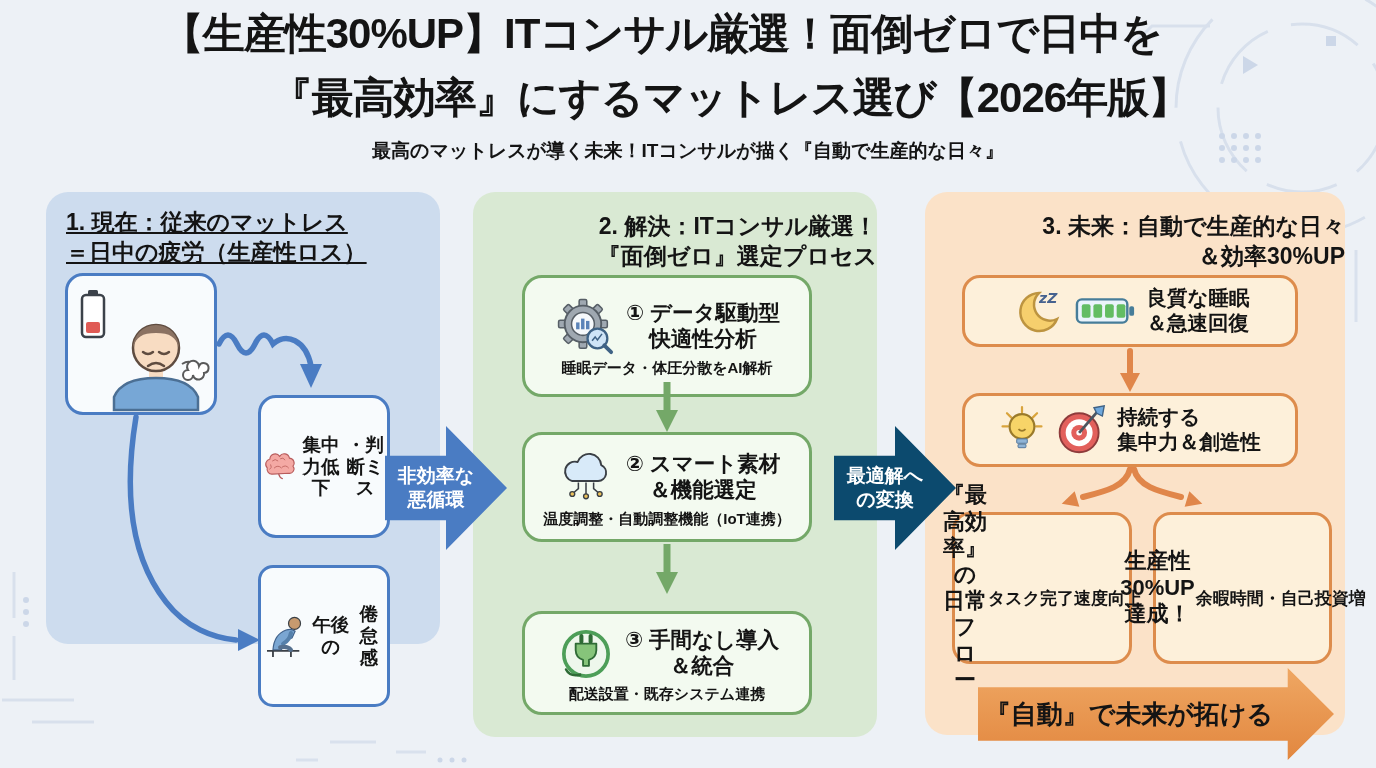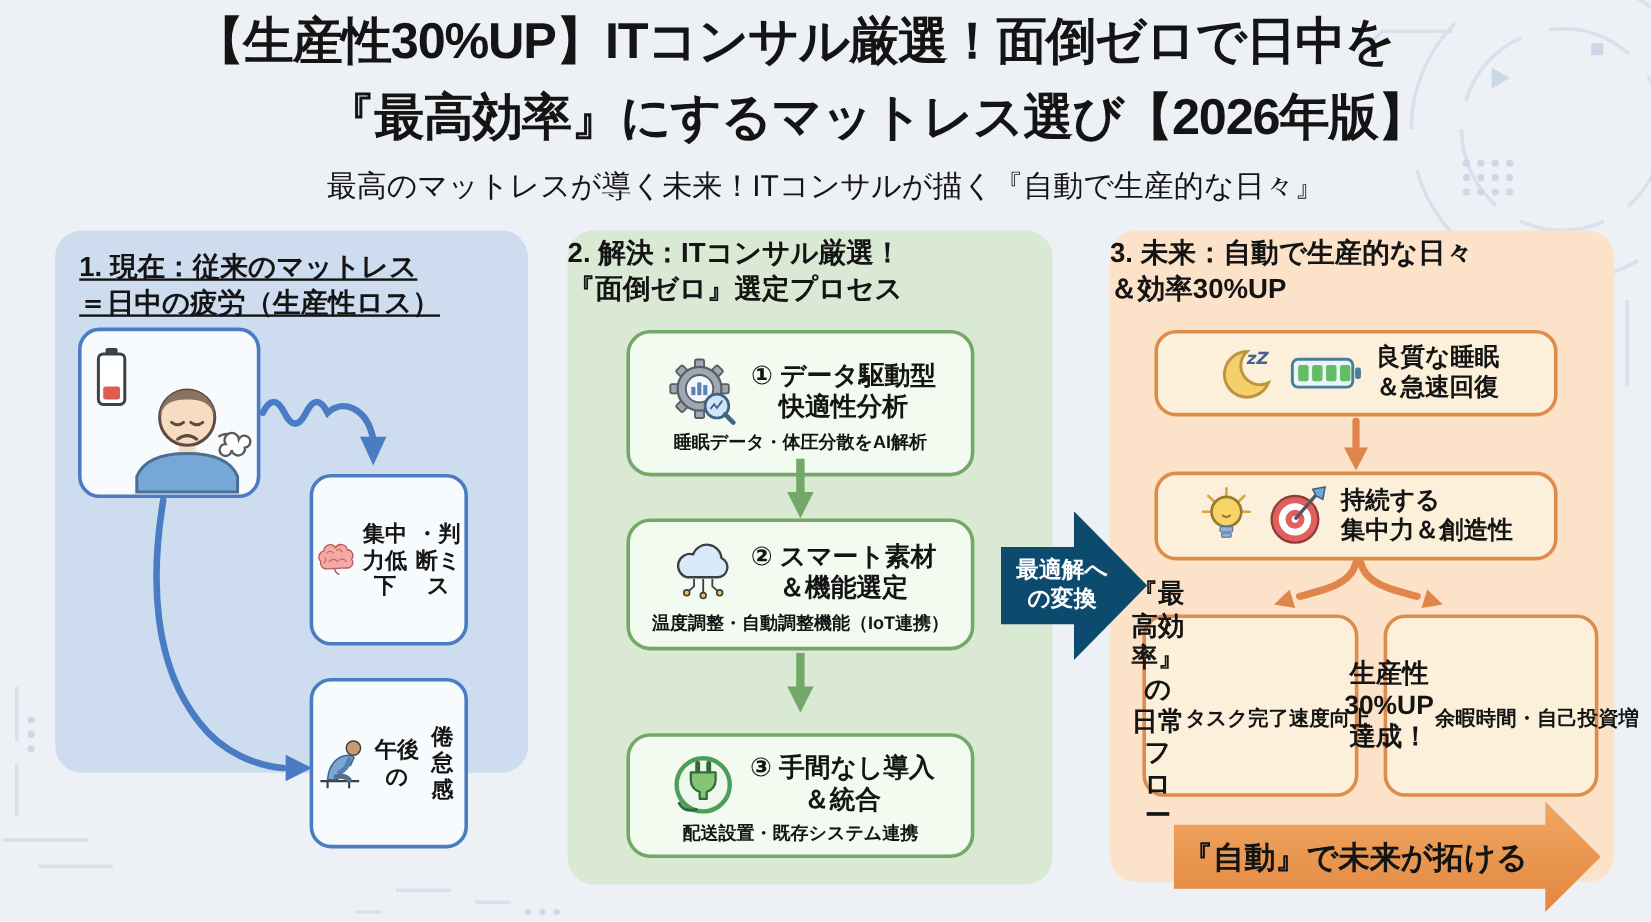--- a/index.html
+++ b/index.html
@@ -3,41 +3,41 @@
 <meta charset="utf-8">
 <style>
   html,body{margin:0;padding:0;}
   .page{position:relative;width:1376px;height:768px;background:#edf1f6;overflow:hidden;
         font-family:"Liberation Sans","DejaVu Sans",sans-serif;color:#141414;}
   svg{display:block;}
   
   .header{position:absolute;top:6px;left:0;width:100%;text-align:center;z-index:2;}
   .title-l1{font-size:42px;font-weight:900;letter-spacing:-1px;transform:translateX(-26px);}
   .title-l2{font-size:42px;font-weight:900;letter-spacing:-1px;transform:translateX(42px);margin-top:8px;}
-  .subtitle{font-size:25px;font-weight:400;margin-top:12px;}
+  .subtitle{font-size:19px;font-weight:700;margin-top:12px;}
   
   .panel{position:absolute;top:192px;border-radius:22px;z-index:1;}
   #panel-current{left:46px;width:394px;height:452px;background:#cddcee;text-decoration:underline;}
   #panel-solution{left:473px;width:404px;height:545px;background:#d9e9d3;}
   #panel-future{left:925px;width:420px;height:543px;background:#fbe2c8;}
   .p-title{font-size:23px;font-weight:800;line-height:1.32;}
   .p1-title{padding:15px 0 0 20px;text-align:left;}
-  .pc-title{padding-top:3px;text-align:left;}
+  .pc-title{padding-top:19px;text-align:right;}
   
   .flow-arrow{position:absolute;top:426px;width:122px;height:124px;z-index:2;display:flex;flex-direction:column;
       align-items:center;justify-content:center;gap:2px;color:#fff;font-weight:800;font-size:19px;line-height:1.15;
       clip-path:polygon(0 24%,50% 24%,50% 0,100% 50%,50% 100%,50% 76%,0 76%);
       padding-right:20px;box-sizing:border-box;text-align:center;}
   #arrow-inefficiency{left:385px;background:#4a7cc3;}
   #arrow-transform{left:834px;background:#0c4a6e;}
   
   .card{position:absolute;background:#f8fbfd;border:3.5px solid #4a7cc3;border-radius:18px;box-sizing:border-box;}
   #card-tired{left:19px;top:81px;width:152px;height:142px;}
   #card-brain{left:212px;top:203px;width:132px;height:143px;}
-  #card-slump{left:212px;top:373px;width:132px;height:142px;}
+  #card-slump{left:212px;top:373px;width:132px;height:142px;border-radius:15px;}
   .v-center{display:flex;flex-direction:row;align-items:center;justify-content:center;gap:1px;}
   .c-label{font-size:18.5px;font-weight:800;line-height:1.18;text-align:center;}
   .overlay{position:absolute;left:0;top:0;}
   
   .step-card{position:absolute;left:49px;width:290px;background:#f3faf0;border:3.5px solid #74a868;border-radius:20px;
       box-sizing:border-box;display:flex;flex-direction:column;align-items:center;justify-content:center;padding:4px 6px;}
   #step-1{top:83px;height:122px;}
   #step-2{top:240px;height:110px;}
   #step-3{top:419px;height:104px;}
   .step-head{display:flex;align-items:center;gap:8px;}
@@ -164,20 +164,24 @@
         <circle cx="56" cy="16" r="10" fill="#c79a6f" stroke="#3a3f45" stroke-width="2"></circle>
         <path d="M20 60 q2 -26 22 -33 q9 -3 15 2 l-5 11 q-14 3 -18 20 z" fill="#7aa6d2" stroke="#40618a" stroke-width="2"></path>
         <path d="M50 32 q-2 12 -13 18" stroke="#5580ab" stroke-width="7" fill="none" stroke-linecap="round"></path>
         <path d="M32 56 q12 -3 18 4" stroke="#55708f" stroke-width="7" fill="none" stroke-linecap="round"></path>
       </svg>
       <div class="c-label">午後の</div>
       <div class="c-label">倦怠感</div>
     </div>
   </div>
 
+  <div class="flow-arrow" id="arrow-inefficiency">
+    <span>非効率な</span>
+    <span>悪循環</span>
+  </div>
 
   <div class="panel" id="panel-solution">
     <div class="p-title pc-title">
       <div>2. 解決：ITコンサル厳選！</div>
       <div>『面倒ゼロ』選定プロセス</div>
     </div>
 
     <div class="step-card" id="step-1">
       <div class="step-head">
         <svg width="64" height="64" viewBox="0 0 84 84">

